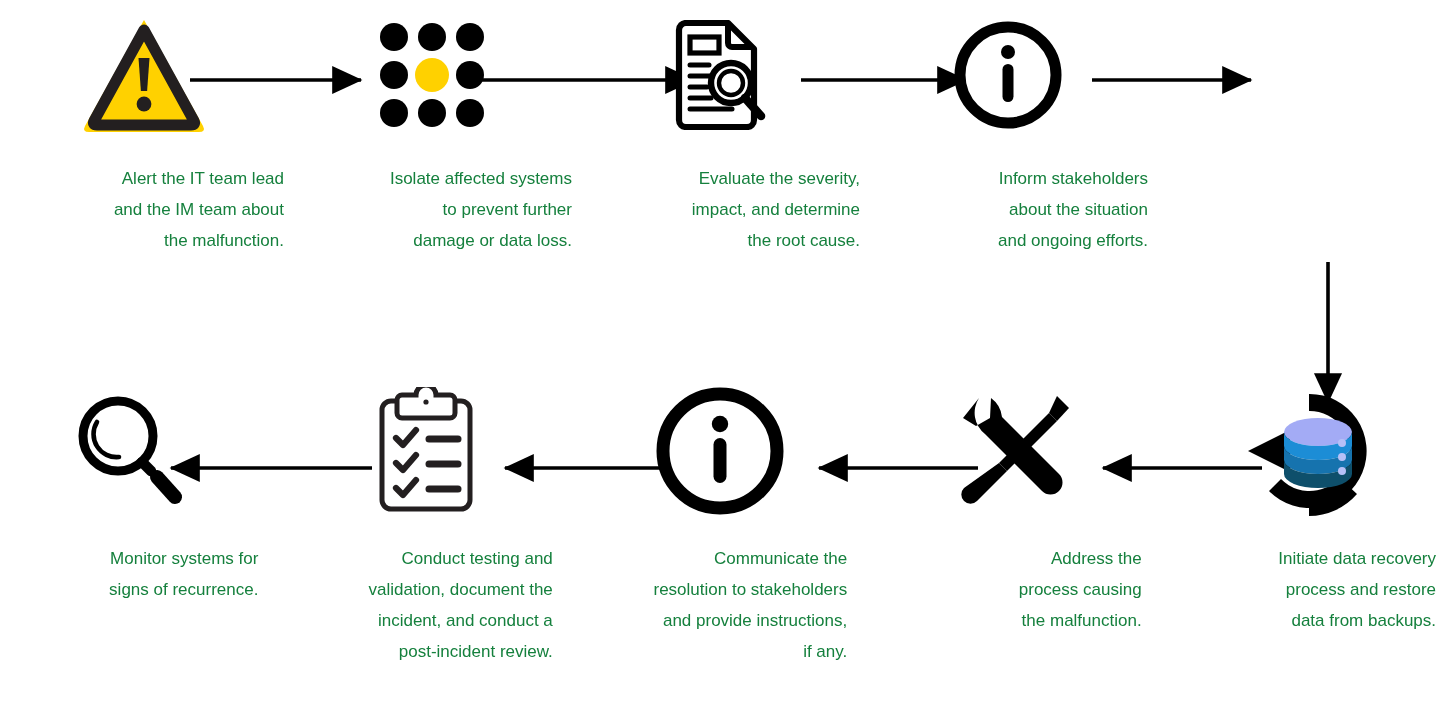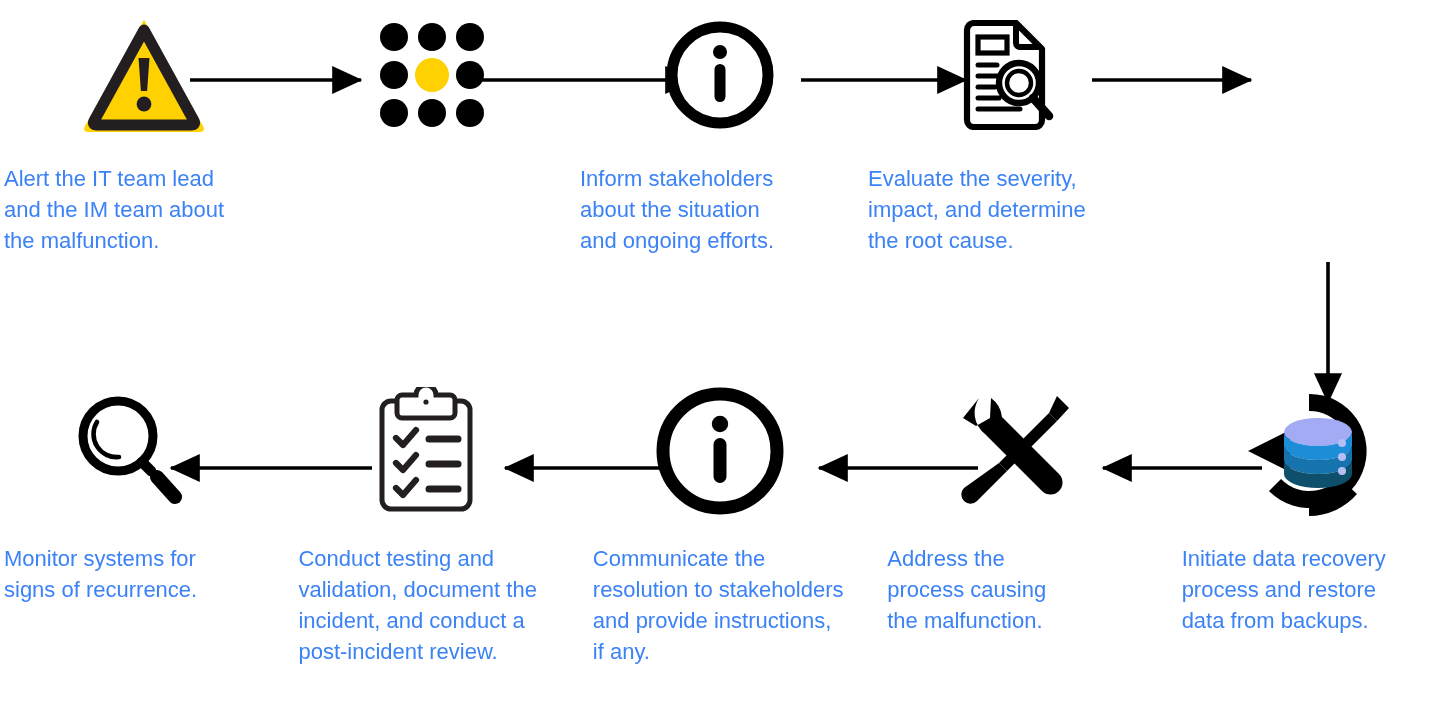--- a/index.html
+++ b/index.html
@@ -29,24 +29,24 @@
     width:100%;
     display:flex;
     align-items:center;
     justify-content:center;
     position:relative;
     z-index:3;
   }
   .row-bottom .icon-slot{height:160px;}
   .caption{
     width:100%;
-    text-align:left;
-    font-size:22px;
+    text-align:right;
+    font-size:17px;
     line-height:31px;
-    color:#3b82f6;
+    color:#15803d;
     white-space:pre-line;
     padding:0 4px;
     box-sizing:border-box;
   }
   .row-top .caption{margin-top:13px;}
   .row-bottom .caption{margin-top:12px;}
 
   
   #arrows{position:absolute;left:0;top:0;width:1440px;height:715px;z-index:1;pointer-events:none;}
   .ico{display:block;}
@@ -120,33 +120,23 @@
           <circle cx="52" cy="14" r="14" fill="#000"></circle>
           <circle cx="90" cy="14" r="14" fill="#000"></circle>
           <circle cx="14" cy="52" r="14" fill="#000"></circle>
           <circle cx="52" cy="52" r="17" fill="#FFD100"></circle>
           <circle cx="90" cy="52" r="14" fill="#000"></circle>
           <circle cx="14" cy="90" r="14" fill="#000"></circle>
           <circle cx="52" cy="90" r="14" fill="#000"></circle>
           <circle cx="90" cy="90" r="14" fill="#000"></circle>
         </svg>
       </div>
-    </div>
-
-    <div class="cell">
-      <div class="icon-slot">
-        <svg class="ico" width="112" height="112" viewBox="0 0 112 112">
-          <circle cx="56" cy="56" r="48" fill="#fff" stroke="#000" stroke-width="11"></circle>
-          <circle cx="56" cy="33" r="7" fill="#000"></circle>
-          <rect x="50.5" y="45" width="11" height="38" rx="5.5" fill="#000"></rect>
-        </svg>
-      </div>
-      <div class="caption">Inform stakeholders
-about the situation
-and ongoing efforts.</div>
+      <div class="caption">Isolate affected systems
+to prevent further
+damage or data loss.</div>
     </div>
 
     <div class="cell">
       <div class="icon-slot">
         <svg class="ico" width="102" height="110" viewBox="0 0 102 110">
           <path d="M10 10 a7 7 0 0 1 7-7 h42 l26 26 v71 a7 7 0 0 1 -7 7 h-61 a7 7 0 0 1 -7 -7 z" fill="#fff" stroke="#000" stroke-width="6.2" stroke-linejoin="round"></path>
           <path d="M59 3 v20 a4 4 0 0 0 4 4 h21" fill="none" stroke="#000" stroke-width="6"></path>
           <rect x="21" y="17" width="29" height="16" fill="none" stroke="#000" stroke-width="5.2"></rect>
           <g stroke="#000" stroke-width="5" stroke-linecap="round">
             <line x1="21" y1="45" x2="40" y2="45"></line>
@@ -158,20 +148,33 @@
           <circle cx="62" cy="63" r="20" fill="#fff" stroke="#000" stroke-width="6.4"></circle>
           <circle cx="62" cy="63" r="12" fill="#fff" stroke="#000" stroke-width="4.4"></circle>
           <line x1="76" y1="78" x2="92" y2="96" stroke="#000" stroke-width="8.6" stroke-linecap="round"></line>
         </svg>
       </div>
       <div class="caption">Evaluate the severity,
 impact, and determine
 the root cause.</div>
     </div>
 
+    <div class="cell">
+      <div class="icon-slot">
+        <svg class="ico" width="112" height="112" viewBox="0 0 112 112">
+          <circle cx="56" cy="56" r="48" fill="#fff" stroke="#000" stroke-width="11"></circle>
+          <circle cx="56" cy="33" r="7" fill="#000"></circle>
+          <rect x="50.5" y="45" width="11" height="38" rx="5.5" fill="#000"></rect>
+        </svg>
+      </div>
+      <div class="caption">Inform stakeholders
+about the situation
+and ongoing efforts.</div>
+    </div>
+
 
   </div>
 
   <div class="row row-bottom">
 
     <div class="cell">
       <div class="icon-slot">
         <svg class="ico" width="120" height="118" viewBox="0 0 120 118">
           <circle cx="47" cy="44" r="35" fill="#fff" stroke="#000" stroke-width="9"></circle>
           <path d="M26 30 a23 23 0 0 0 22 35" fill="none" stroke="#000" stroke-width="4.6" stroke-linecap="round"></path>

